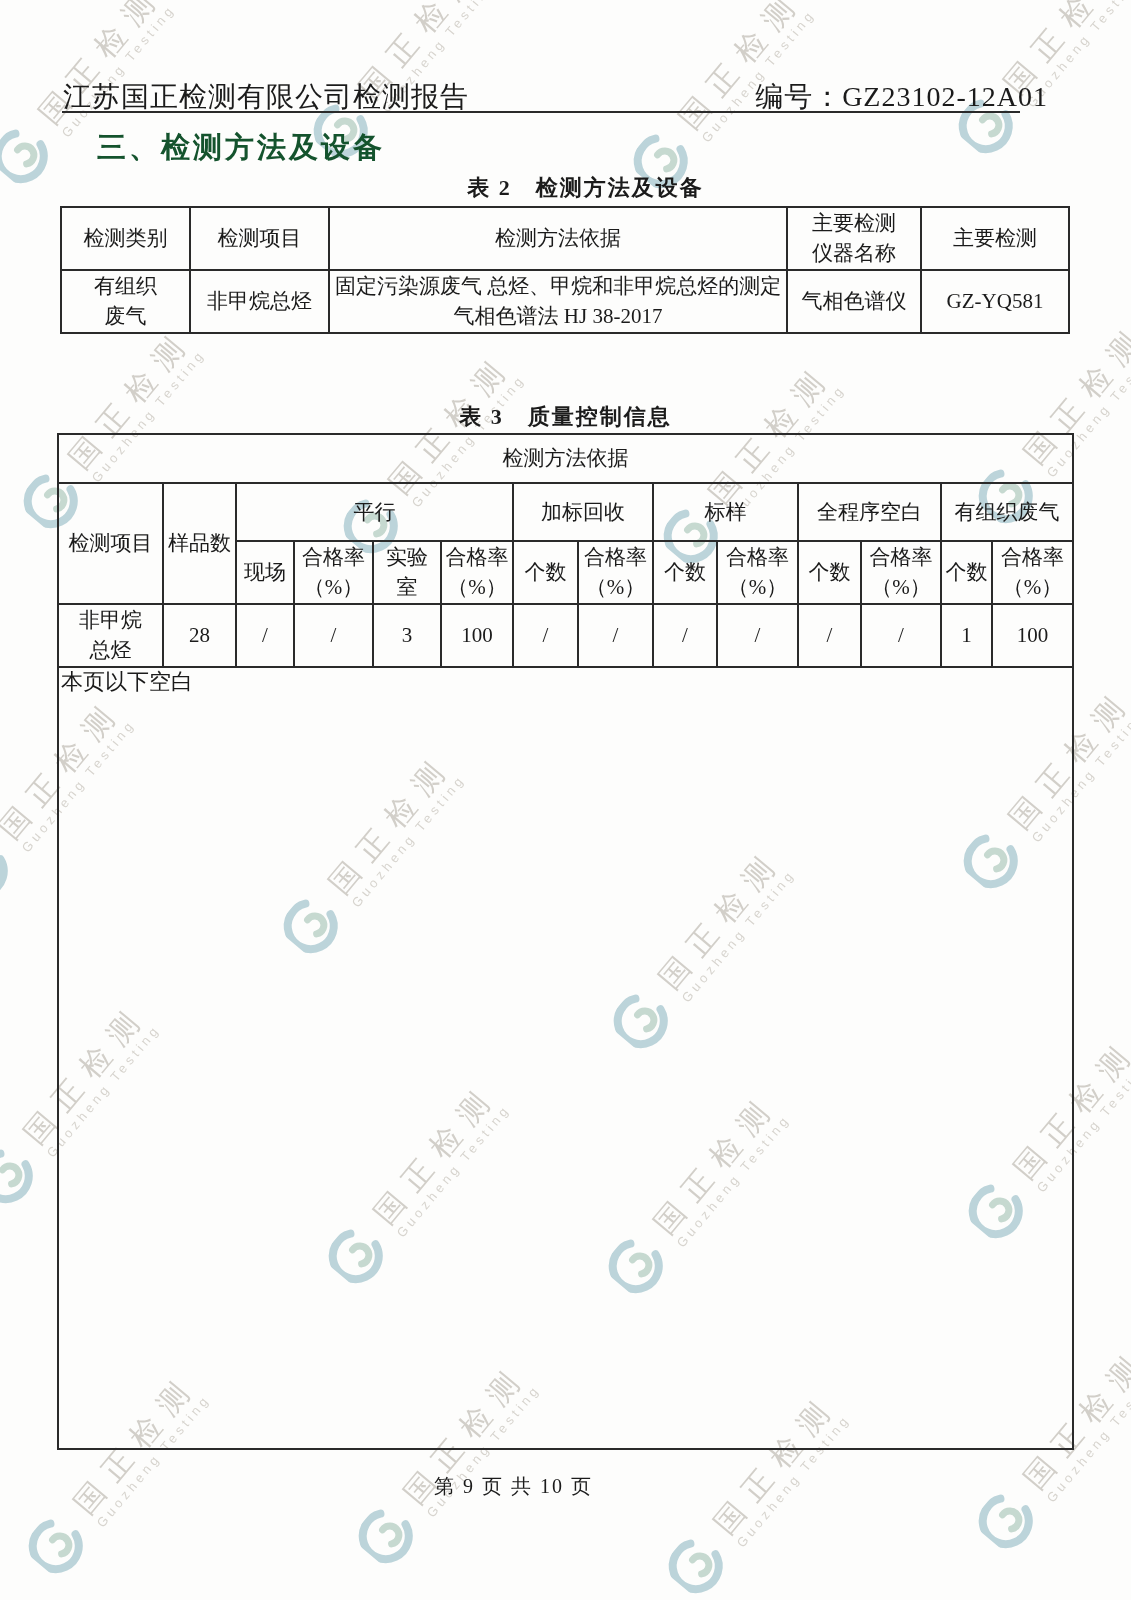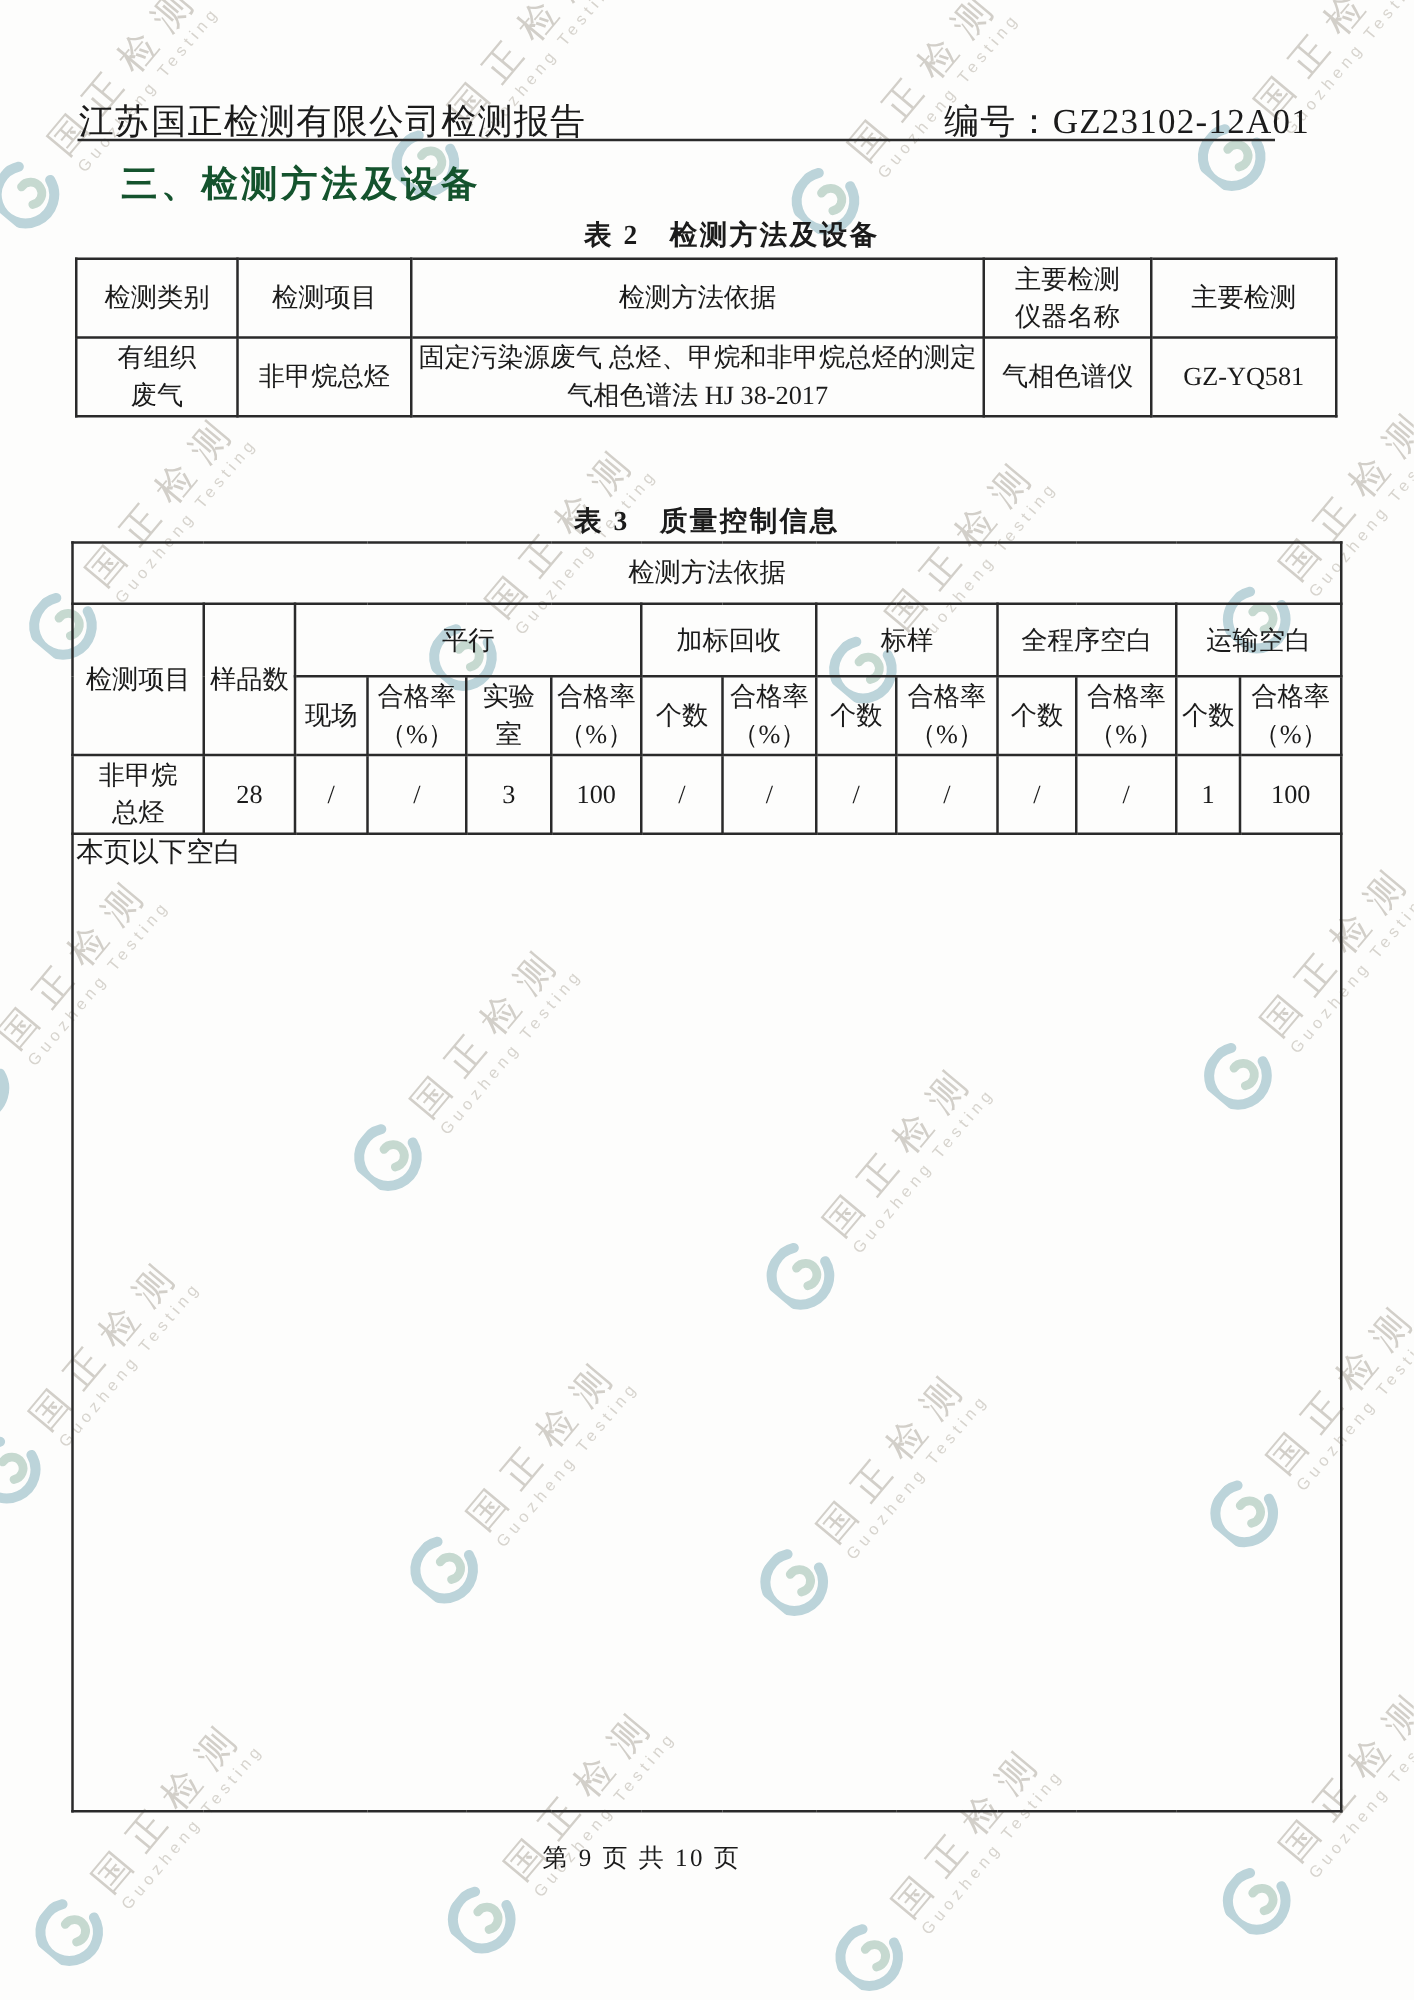--- a/index.html
+++ b/index.html
@@ -326,21 +326,21 @@
       <tr class="r1">
         <td colspan="14">检测方法依据</td>
       </tr>
       <tr class="r2">
         <th rowspan="2">检测项目</th>
         <th rowspan="2">样品数</th>
         <th colspan="4">平行</th>
         <th colspan="2">加标回收</th>
         <th colspan="2">标样</th>
         <th colspan="2">全程序空白</th>
-        <th colspan="2">运输空白</th>
+        <th colspan="2">有组织废气</th>
       </tr>
       <tr class="r3">
         <th>现场</th>
         <th>合格率
 （%）</th>
         <th>实验室</th>
         <th>合格率
 （%）</th>
         <th>个数</th>
         <th>合格率

